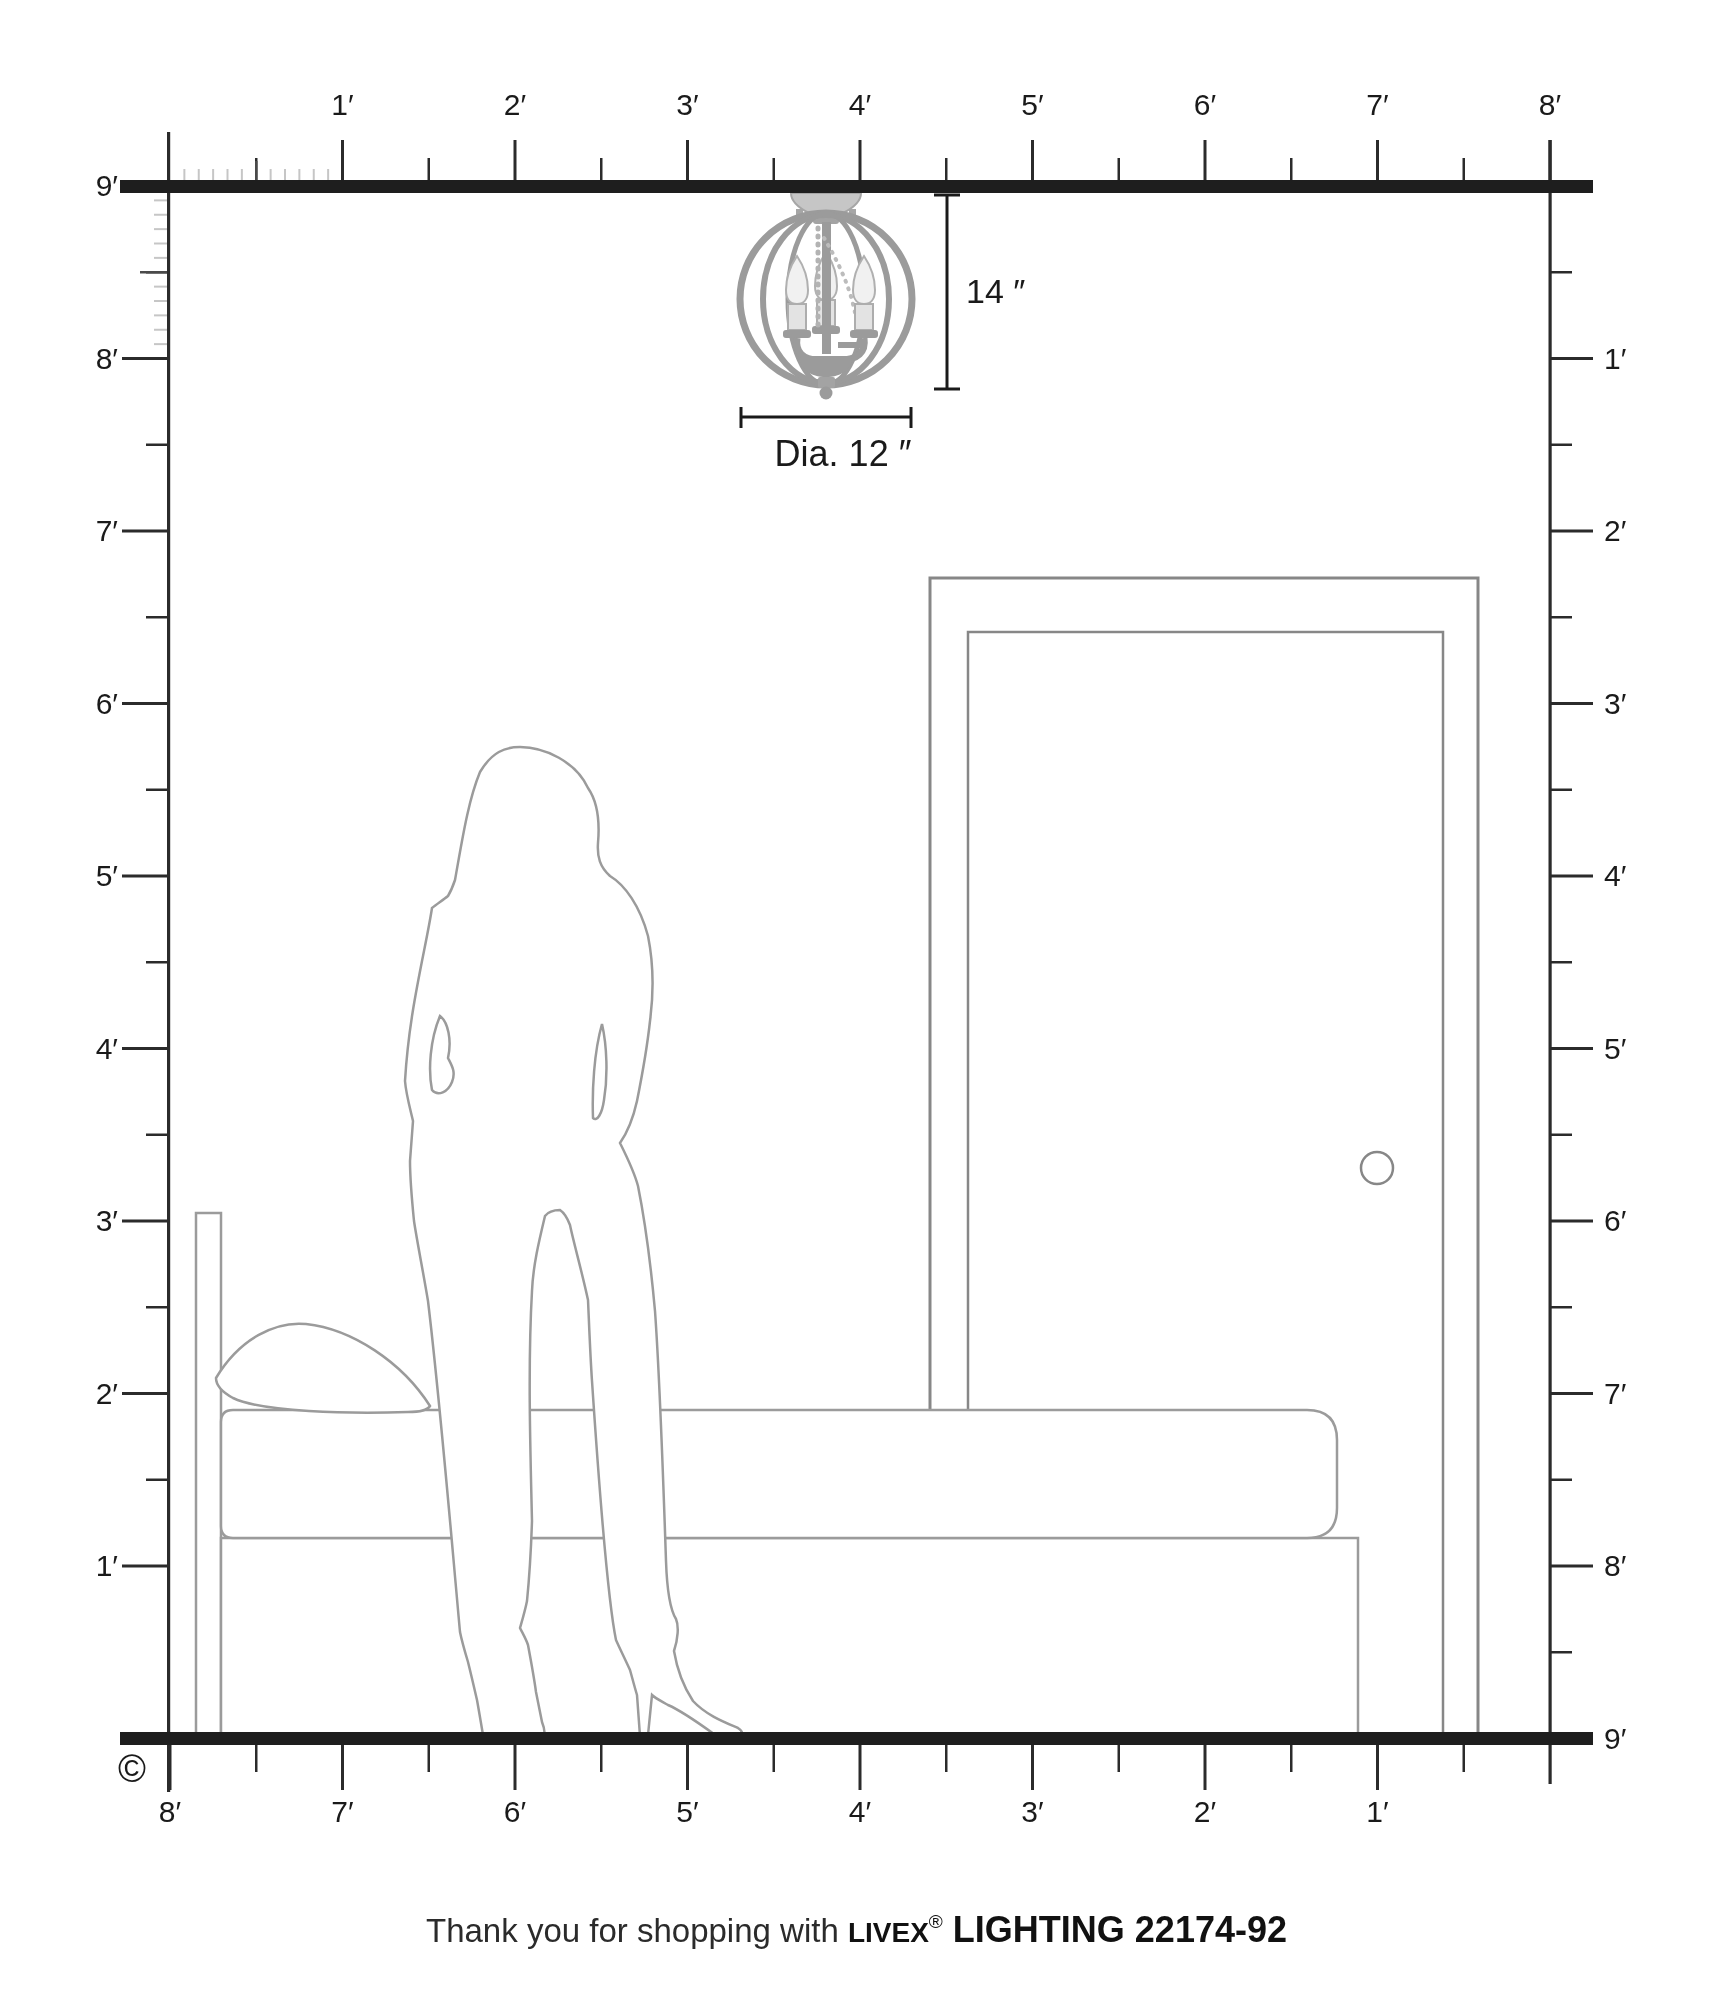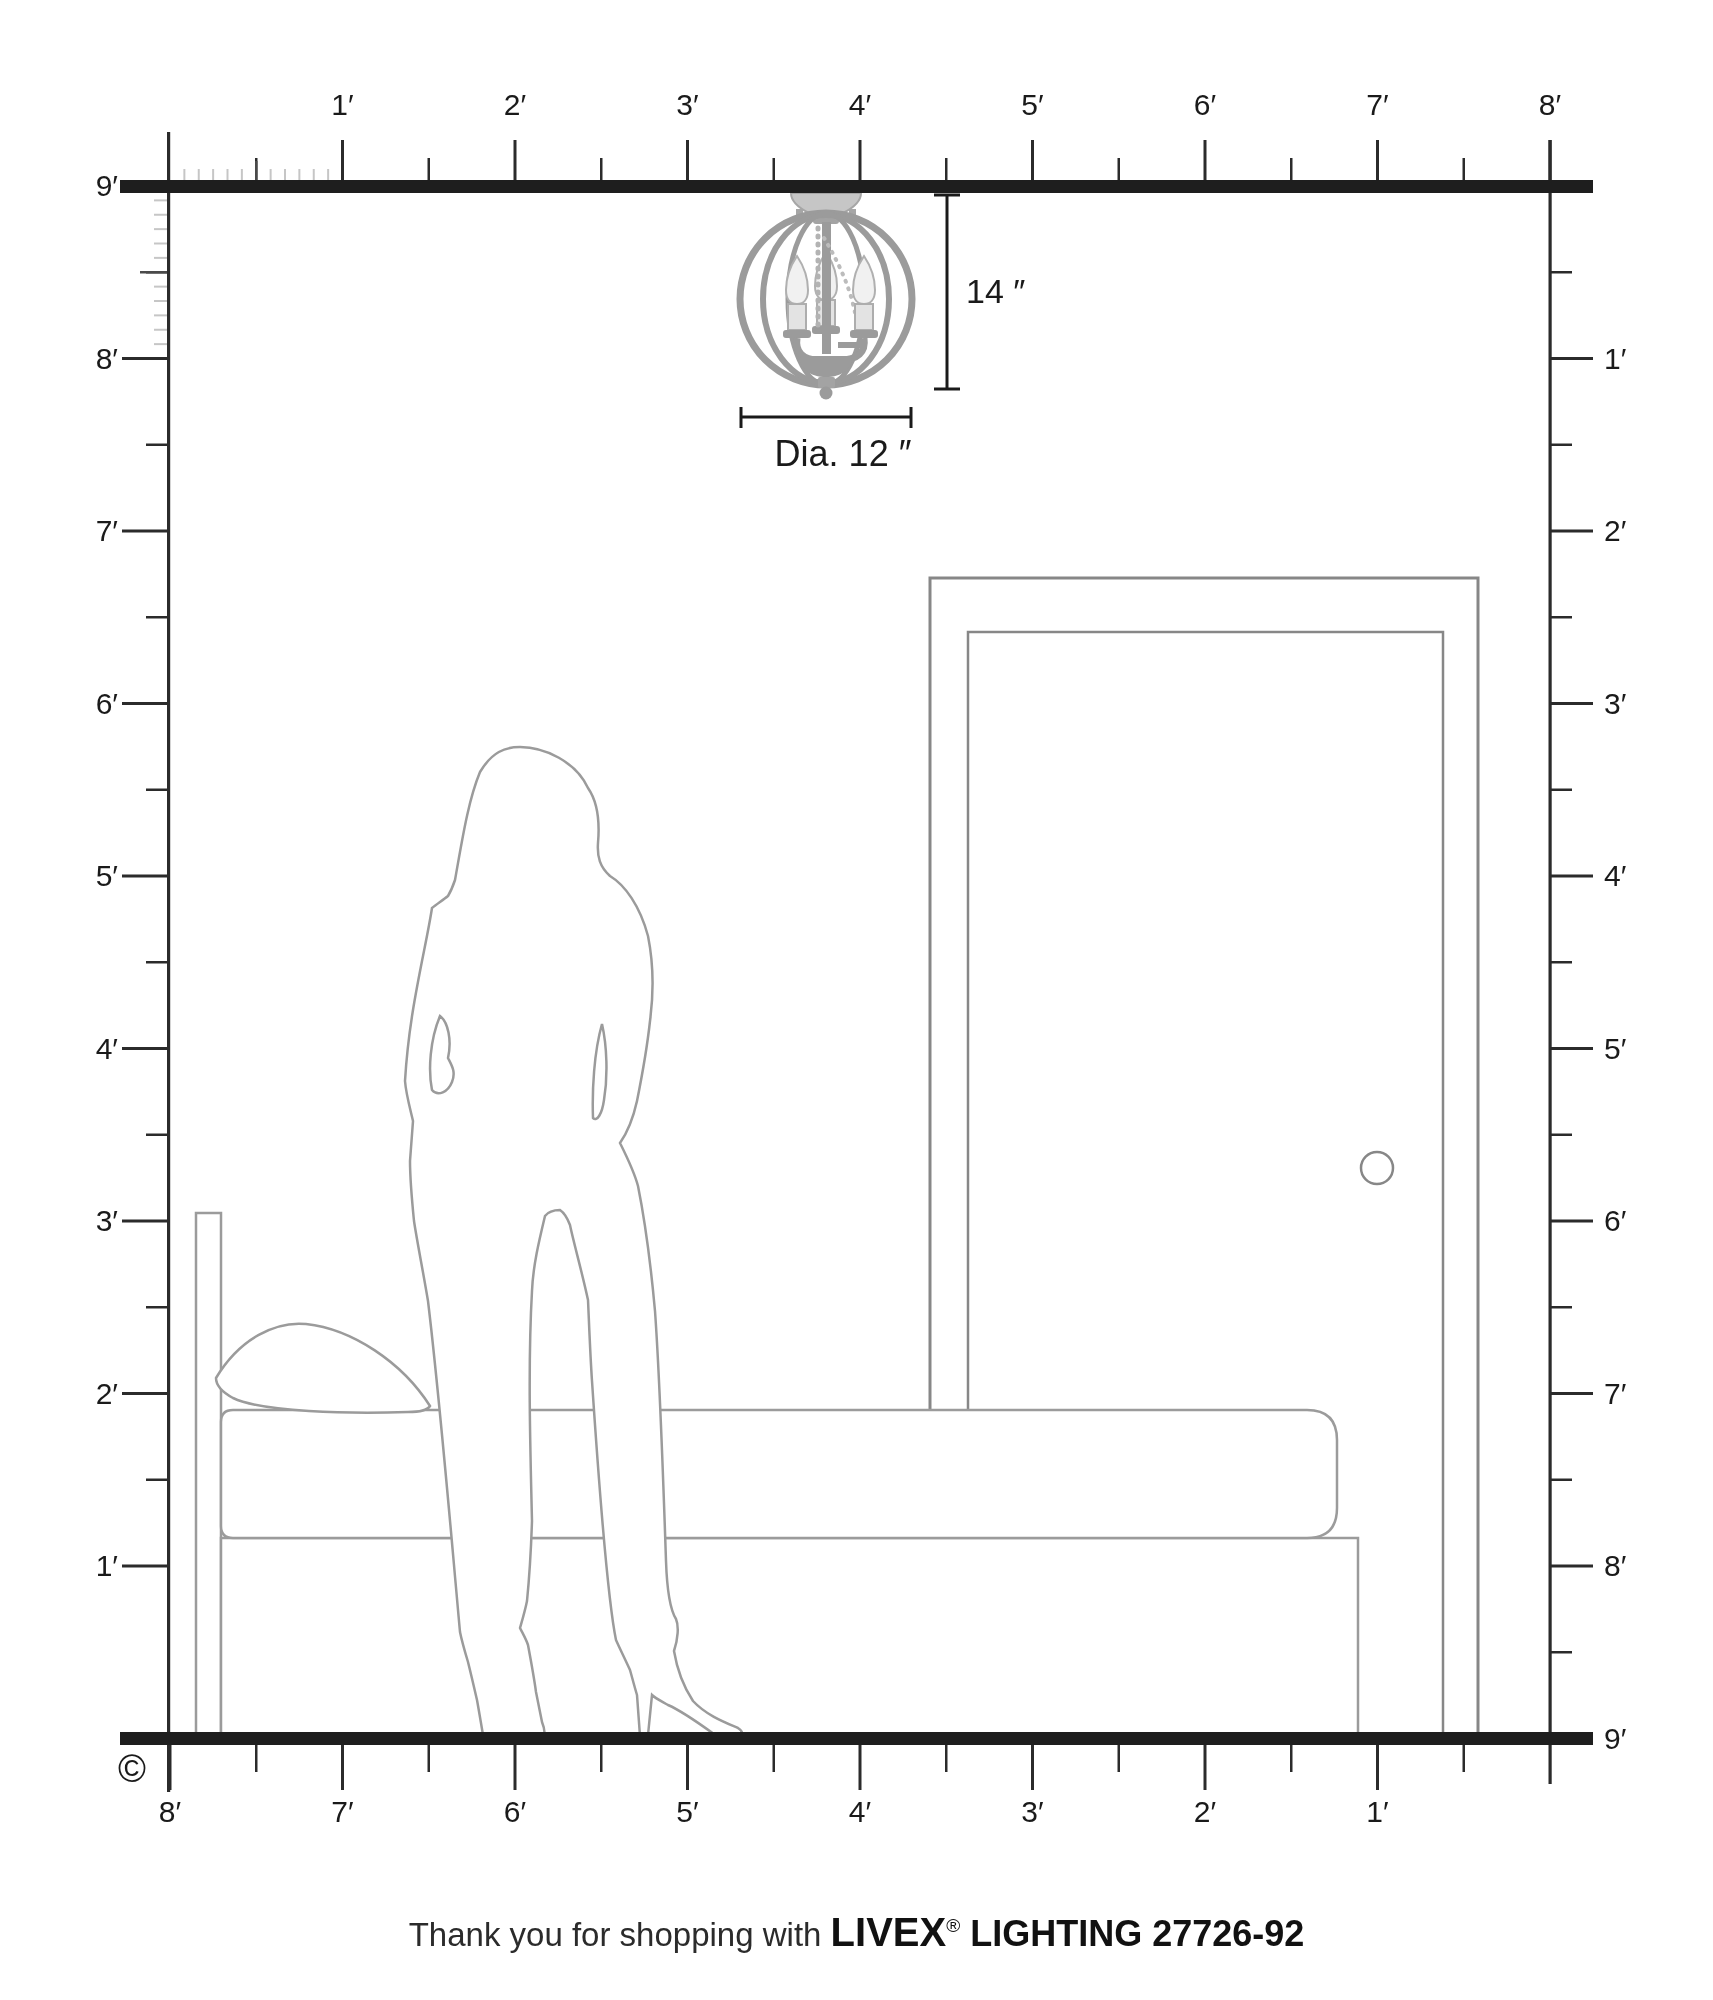--- a/index.html
+++ b/index.html
@@ -5,21 +5,21 @@
   html,body{margin:0;padding:0;background:#ffffff;}
   .stage{position:relative;width:1713px;height:2000px;background:#ffffff;overflow:hidden;
          font-family:"Liberation Sans","DejaVu Sans",sans-serif;}
   svg{position:absolute;left:0;top:0;}
   svg text{font-family:"Liberation Sans","DejaVu Sans",sans-serif;font-size:30px;fill:#1a1a1a;}
   svg text.dim{font-size:34px;}
   svg text.dim-dia{font-size:36px;}
   .copyright{position:absolute;left:118px;top:1748px;font-size:38px;color:#1a1a1a;}
   .footer{position:absolute;left:0;top:1910px;width:100%;text-align:center;color:#2b2b2b;
           font-size:33px;line-height:1.1;}
-  .footer .brand{font-weight:bold;font-size:40px;color:#111;}
+  .footer .brand{font-weight:bold;font-size:28px;color:#111;}
   .footer .reg{font-size:19px;vertical-align:14px;color:#111;}
   .footer .suffix{font-weight:bold;font-size:36px;color:#111;}
   .ln{stroke:#9b9b9b;stroke-width:2.5;fill:#ffffff;}
   .door-ln{stroke:#878787;fill:#ffffff;}
   .metal{fill:#9b9b9b;}
 </style>
 </head>
 <body>
 
 <div class="stage">
@@ -290,15 +290,15 @@
       <text x="843" y="466" class="dim-dia" stroke="none" text-anchor="middle">Dia. 12 ″</text>
     </g>
 
     <rect x="120" y="180" width="1473" height="13" fill="#1e1e1e"></rect>
     <rect x="120" y="1732" width="1473" height="13" fill="#1e1e1e"></rect>
   </svg>
 
   <div class="copyright">©</div>
 
   <div class="footer">
-    <span>Thank you for shopping with </span><span class="brand">LIVEX</span><span class="reg">®</span><span class="suffix"> LIGHTING 27726-92</span>
+    <span>Thank you for shopping with </span><span class="brand">LIVEX</span><span class="reg">®</span><span class="suffix"> LIGHTING 22174-92</span>
   </div>
 </div>
 
 </body></html>

